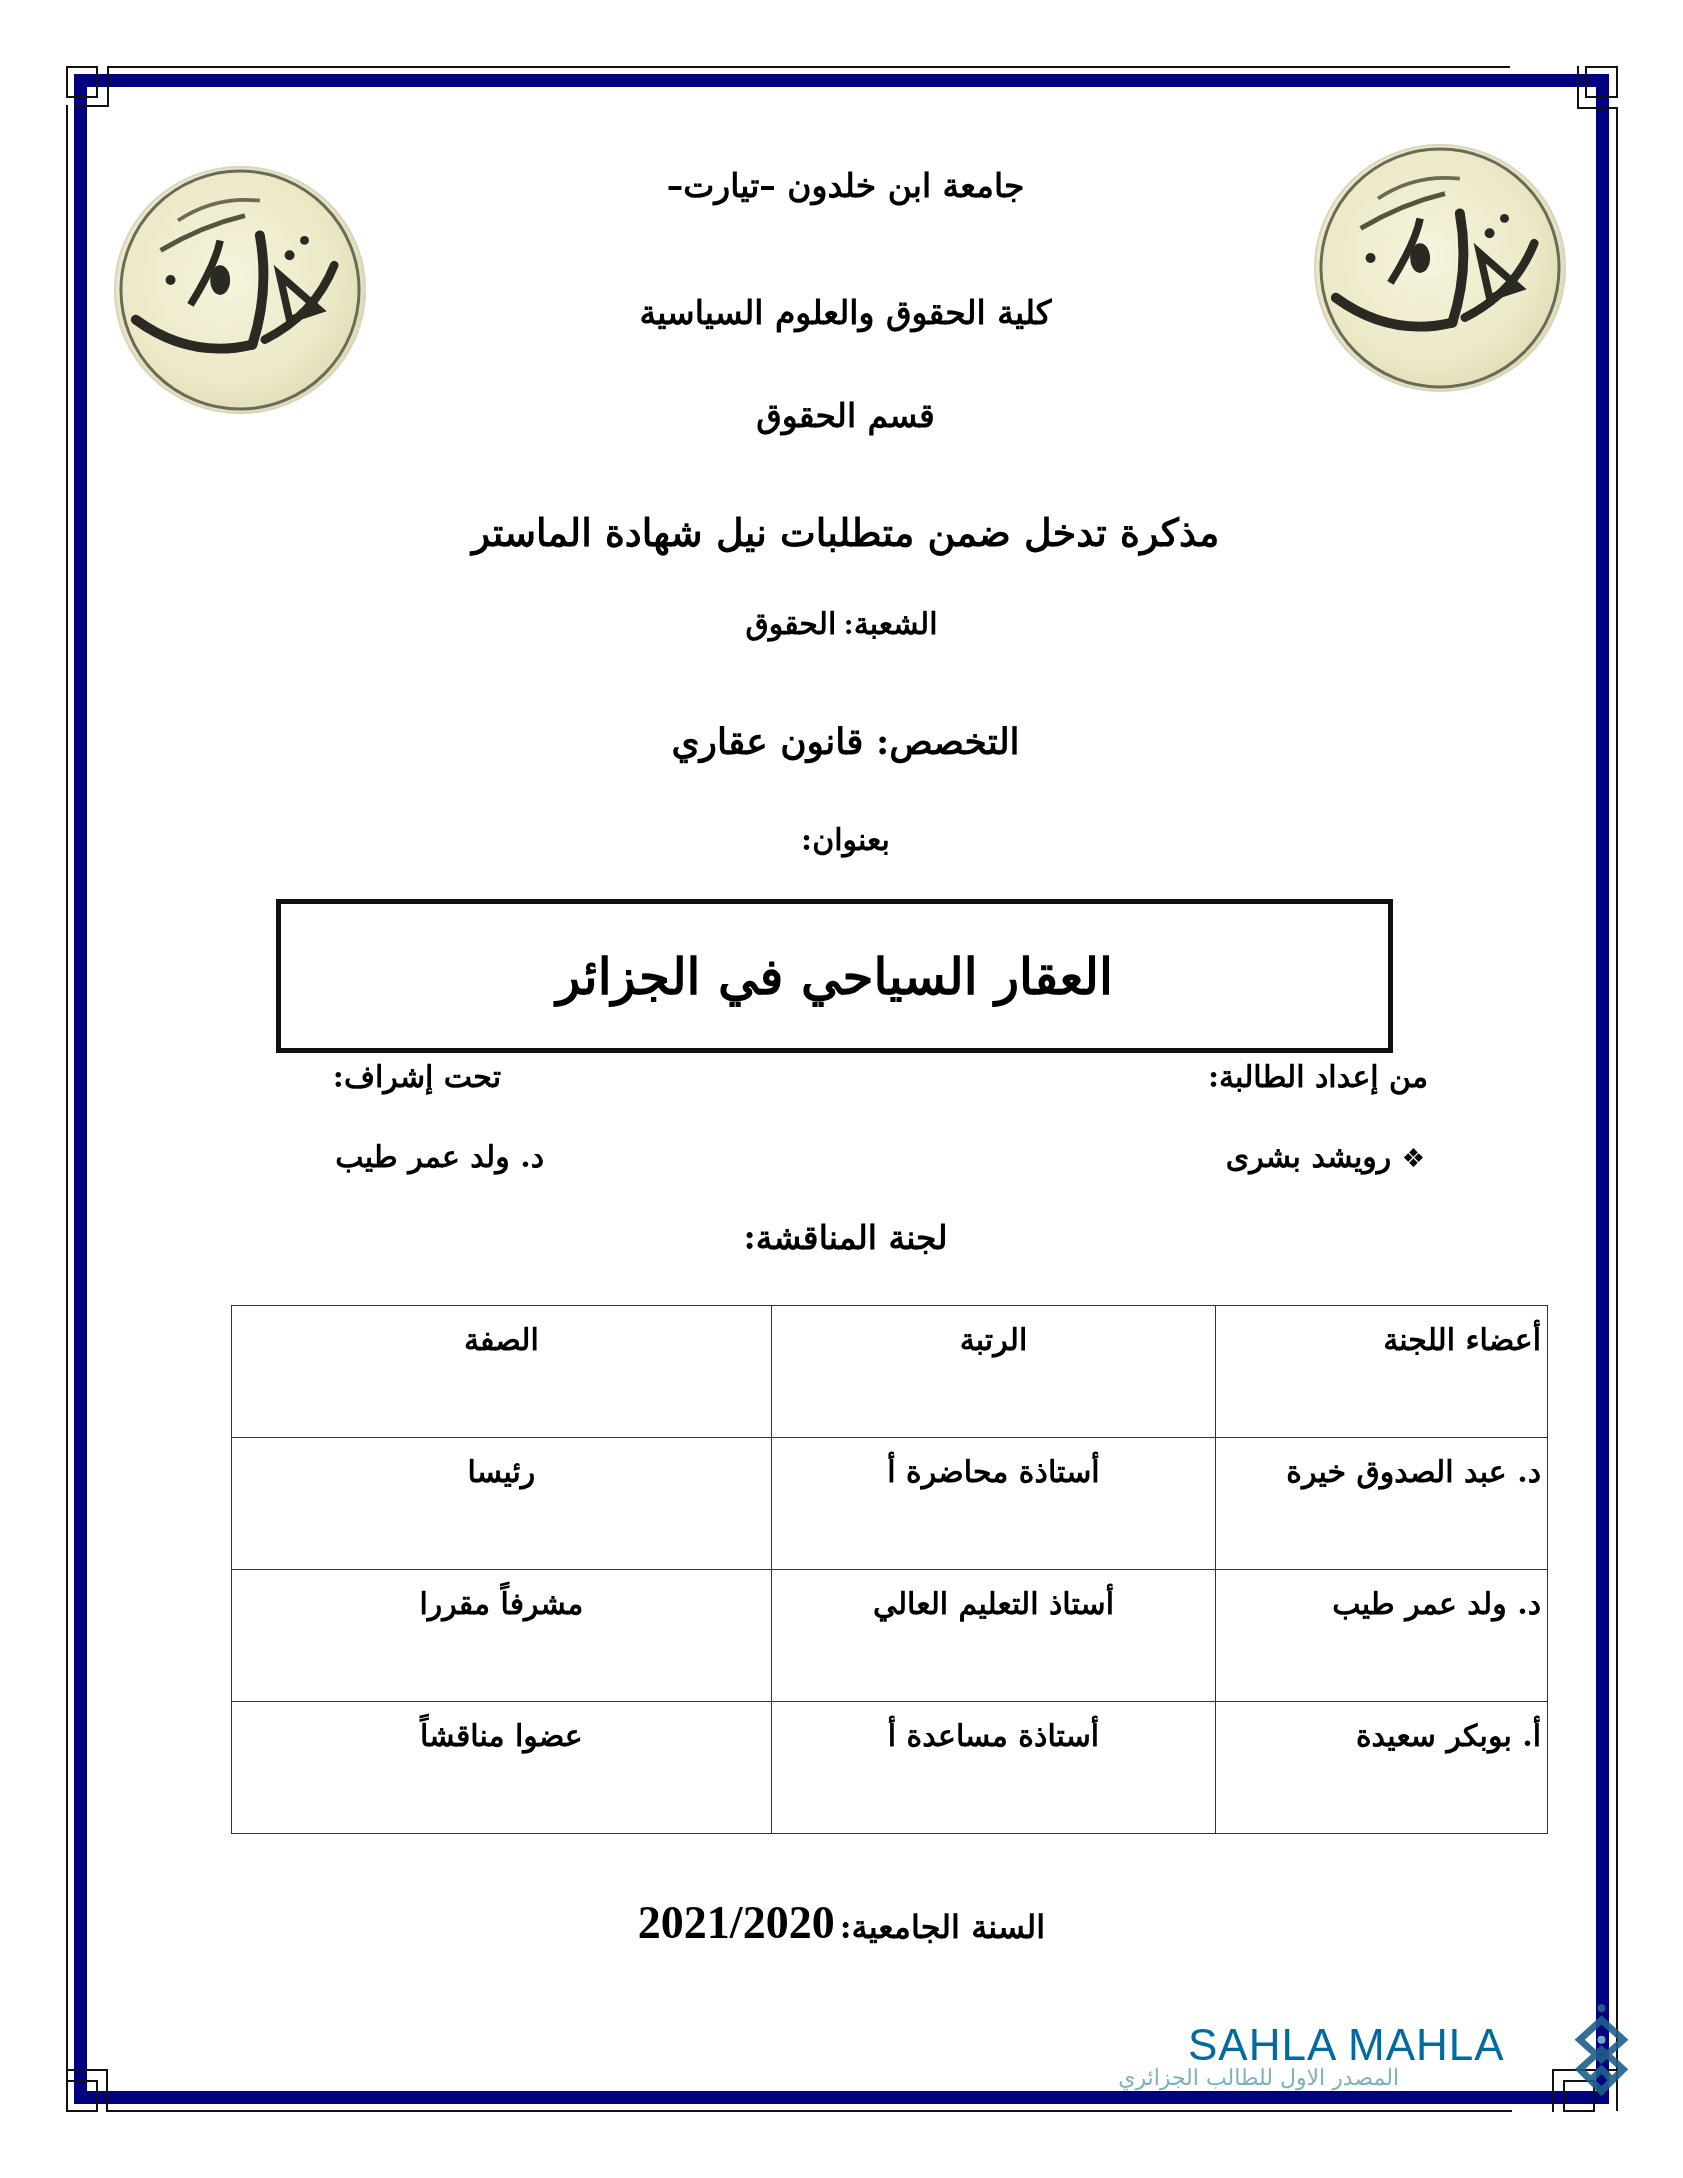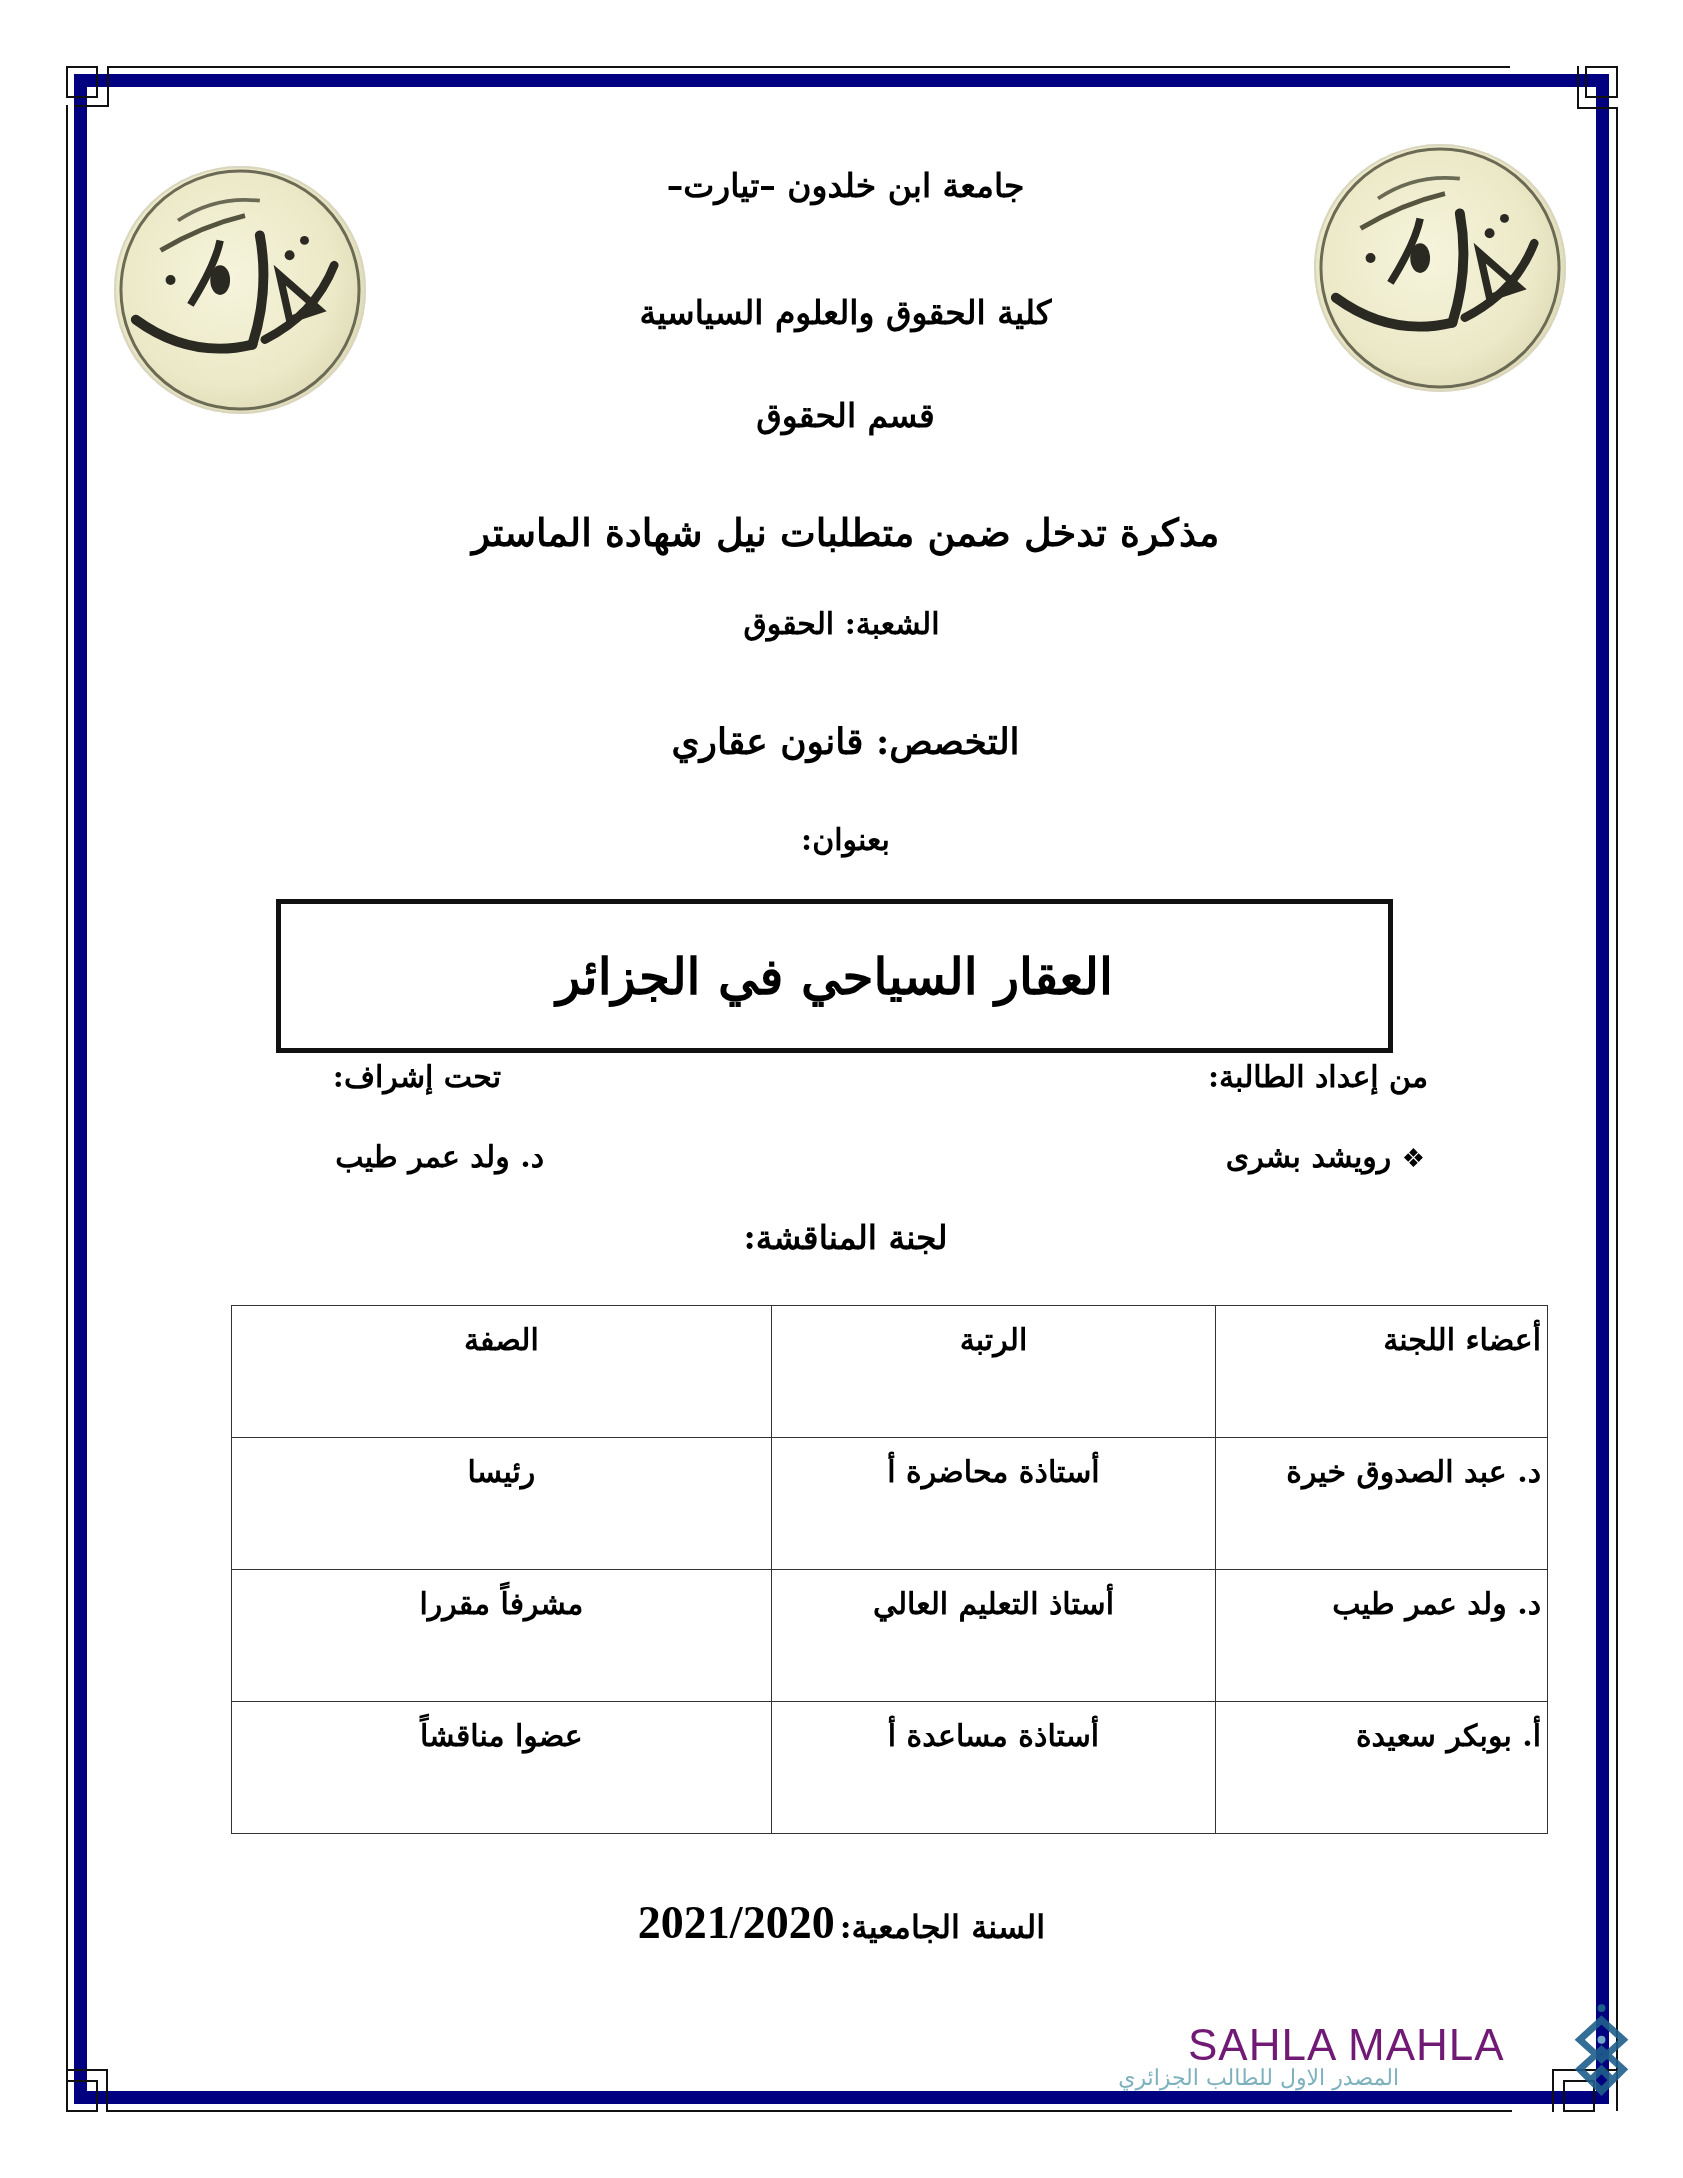--- a/index.html
+++ b/index.html
@@ -34,21 +34,21 @@
   .committee td.c-name { width: 327px; padding-right: 6px; }
   .committee td.c-rank { width: 446px; text-align: center; }
   .committee td.c-role { width: 543px; text-align: center; }
 
   .year-line { position: absolute; left: 0; right: 0; top: 1896px; text-align: center; white-space: nowrap; }
   .year-label { font-size: 32px; font-weight: bold; }
   .year-value { font-size: 46px; font-weight: bold; font-family: "Liberation Serif", serif; }
 
   
   .wm-latin { position: absolute; left: 1188px; top: 2020px; font-family: "Liberation Sans", sans-serif;
-              font-size: 44px; letter-spacing: 1px; color: #701a75; font-weight: normal; white-space: nowrap; }
+              font-size: 44px; letter-spacing: 1px; color: #0369a1; font-weight: normal; white-space: nowrap; }
   .wm-arabic { position: absolute; left: 1191px; top: 2065px; width: 208px; font-size: 22px; color: #7cb1bd;
                white-space: nowrap; text-align: center; }
   .wm-emblem { position: absolute; left: 1562px; top: 2000px; width: 79px; height: 109px; }
 </style>
 </head>
 <body>
 
 <div>
 
   <div class="b-line" style="left:107px; top:66px; width:1403px; height:2px;"></div>
@@ -102,21 +102,21 @@
     <circle cx="70" cy="36" r="2" fill="#2b2a22"></circle>
     <circle cx="76" cy="30" r="1.8" fill="#2b2a22"></circle>
   </svg>
 </div>
 
 <div class="center-text rtl" style="top:166px; font-size:33px; padding-left:8px;">جامعة ابن خلدون –تيارت–</div>
 <div class="center-text rtl" style="top:293px; font-size:33px; padding-left:8px;">كلية الحقوق والعلوم السياسية</div>
 <div class="center-text rtl" style="top:396px; font-size:33px; padding-left:8px;">قسم الحقوق</div>
 
 <div class="center-text rtl" style="top:510px; font-size:38px; padding-left:8px;">مذكرة تدخل ضمن متطلبات نيل شهادة الماستر</div>
-<div class="center-text rtl" style="top:606px; font-size:30px; padding-left:0;">الشعبة: الحقوق</div>
+<div class="center-text rtl" style="top:606px; font-size:30px; padding-left:0;font-family:Liberation Serif, serif;">الشعبة: الحقوق</div>
 <div class="center-text rtl" style="top:720px; font-size:36px; padding-left:8px;">التخصص: قانون عقاري</div>
 <div class="center-text rtl" style="top:822px; font-size:30px; padding-left:8px;">بعنوان:</div>
 
 <div class="title-box">
   <span class="rtl">العقار السياحي في الجزائر</span>
 </div>
 
 <div class="abs rtl" style="right:255px; top:1059px; font-size:30px;">من إعداد الطالبة:</div>
 <div class="abs rtl" style="right:1182px; top:1059px; font-size:30px;">تحت إشراف:</div>
 

